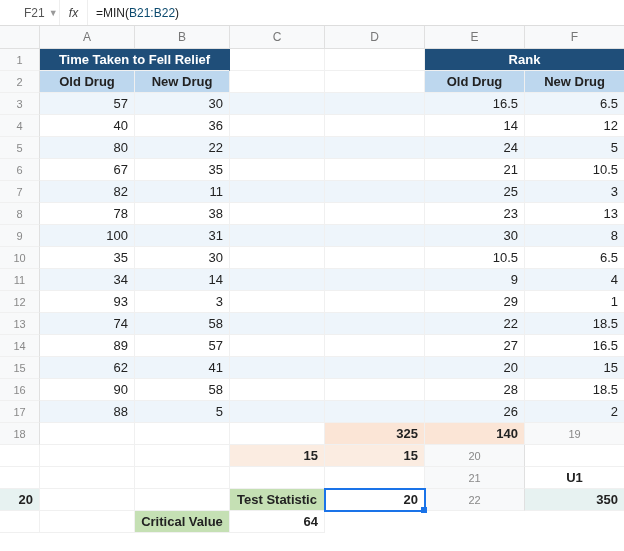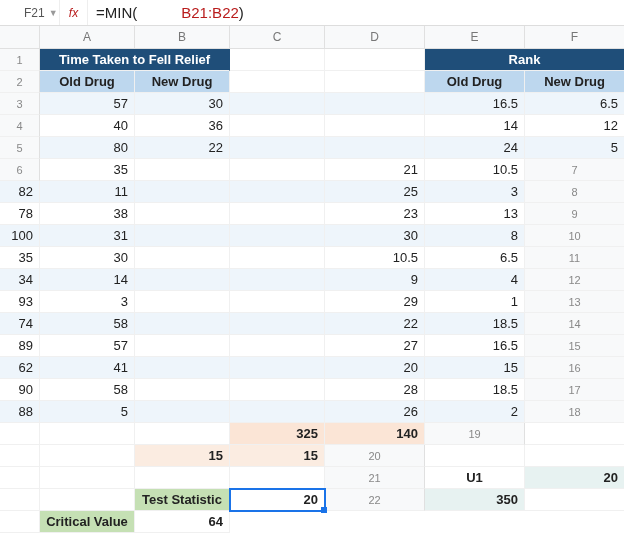--- a/index.html
+++ b/index.html
@@ -29,38 +29,38 @@
   }
   .name-box .caret {
     margin-left: 4px;
     color: #999;
     font-size: 9px;
   }
   .fx {
     width: 28px;
     text-align: center;
     font-style: italic;
-    color: #b91c1c;
+    color: #404040;
     font-size: 12px;
     border-right: 1px solid #eee;
     height:100%;
     display:flex;
     align-items:center;
     justify-content:center;
   }
   .formula-text {
     padding: 0 8px;
-    font-size: 15px;
+    font-size: 12px;
     display:flex;
     align-items:center;
     height:100%;
   }
   .fn { color: #222; }
   .paren { color: #222; }
-  .ref { color: #b91c1c; margin-left: 44px; }
+  .ref { color: #0c4a6e; }
 
   .sheet {
     display: grid;
     grid-template-columns: 40px 95px 95px 95px 100px 100px 100px;
   }
   .hdr {
     background: #f8f9fa;
     border-right: 1px solid #e0e0e0;
     border-bottom: 1px solid #e0e0e0;
     text-align: center;
@@ -189,20 +189,21 @@
     <div class="cell r band0">14</div>
     <div class="cell r band0">12</div>
     <div class="rowhdr">5</div>
     <div class="cell r band1">80</div>
     <div class="cell r band1">22</div>
     <div class="cell band1"></div>
     <div class="cell band1"></div>
     <div class="cell r band1">24</div>
     <div class="cell r band1">5</div>
     <div class="rowhdr">6</div>
+    <div class="cell r band0">67</div>
     <div class="cell r band0">35</div>
     <div class="cell band0"></div>
     <div class="cell band0"></div>
     <div class="cell r band0">21</div>
     <div class="cell r band0">10.5</div>
     <div class="rowhdr">7</div>
     <div class="cell r band1">82</div>
     <div class="cell r band1">11</div>
     <div class="cell band1"></div>
     <div class="cell band1"></div>

